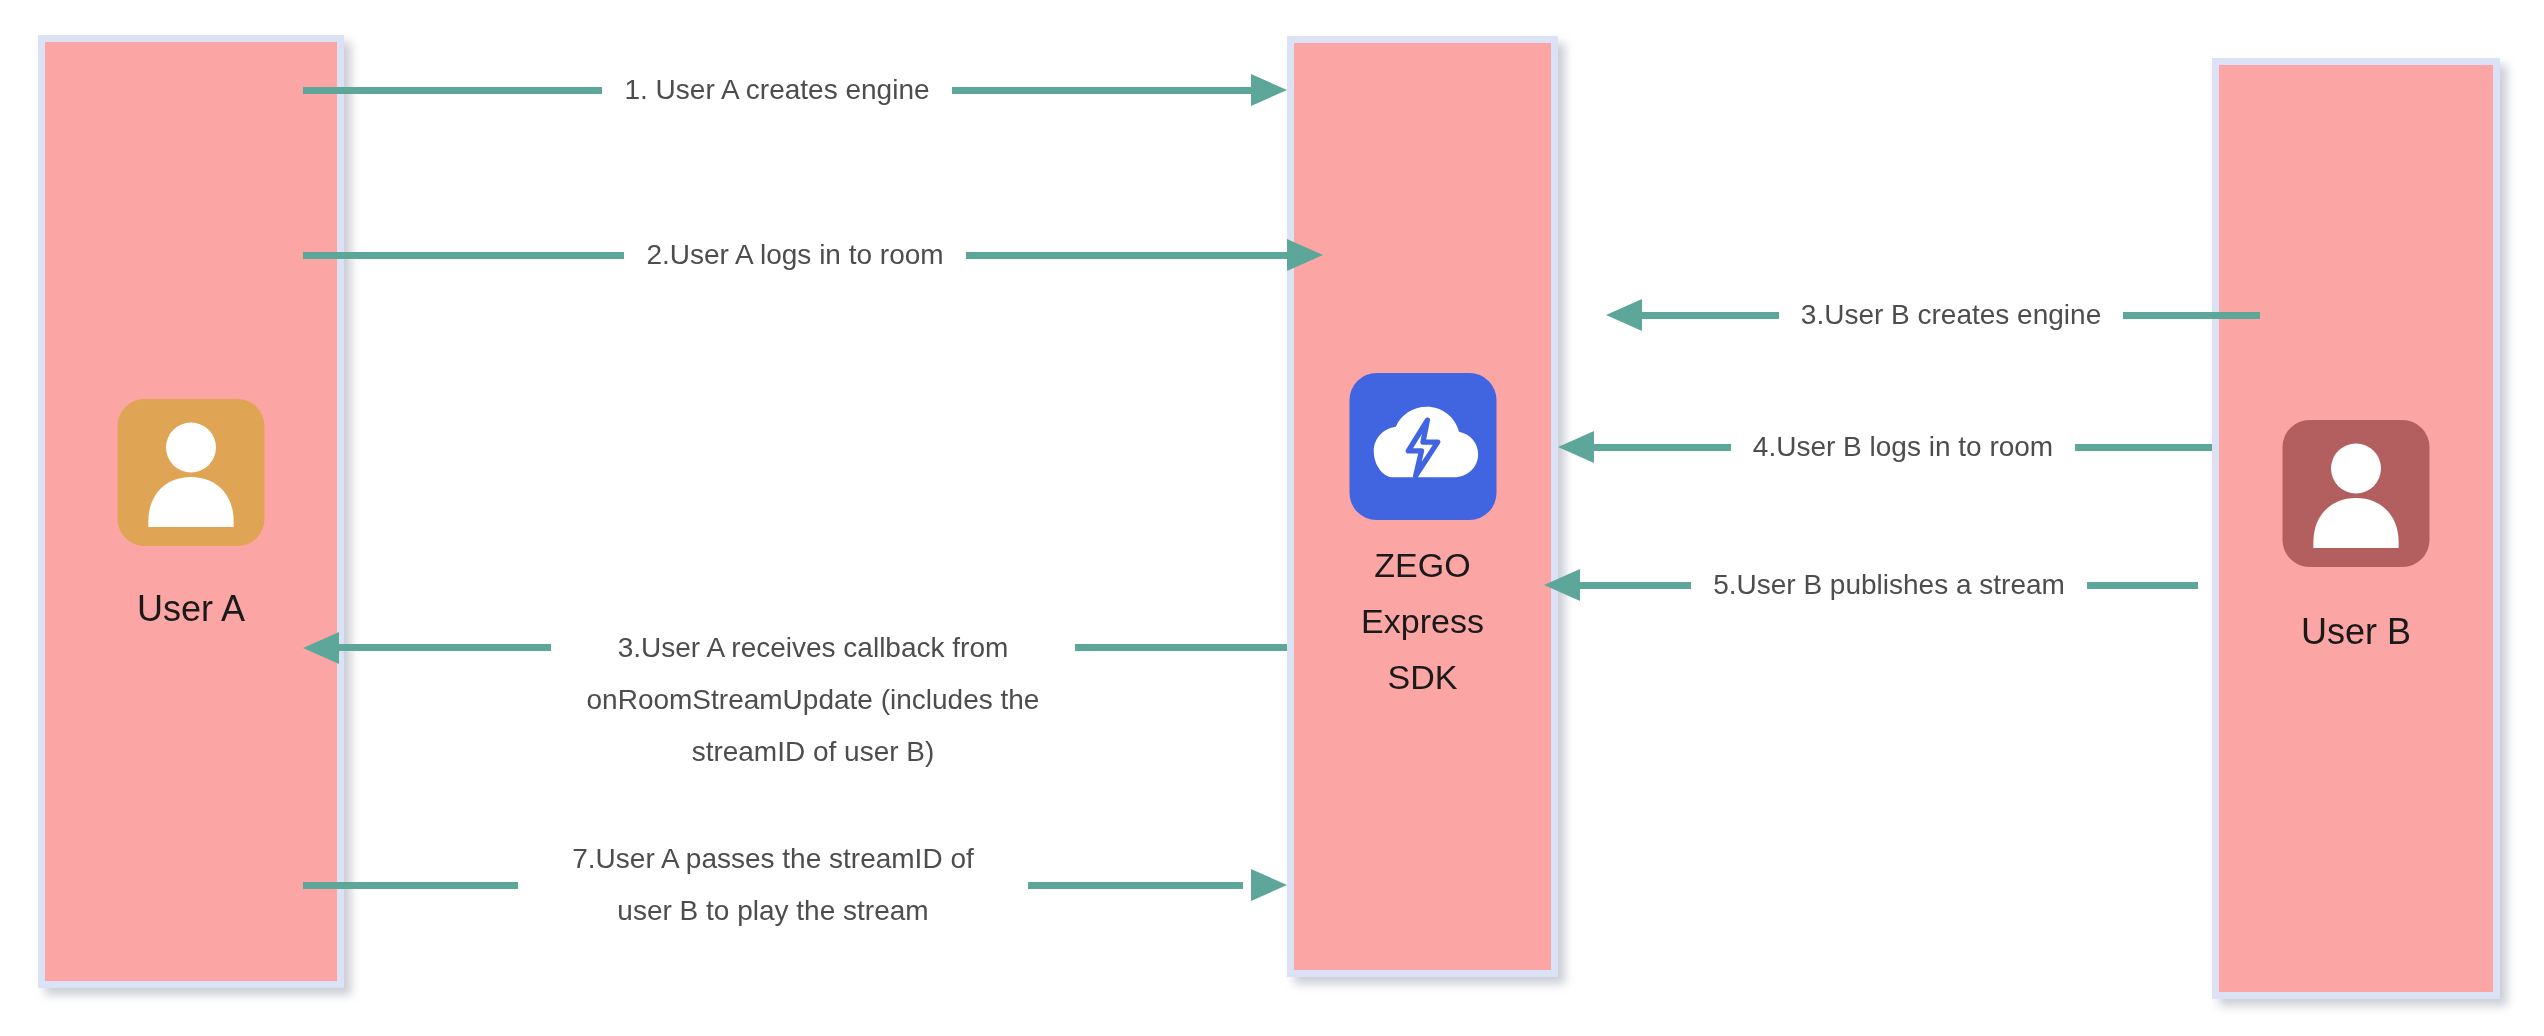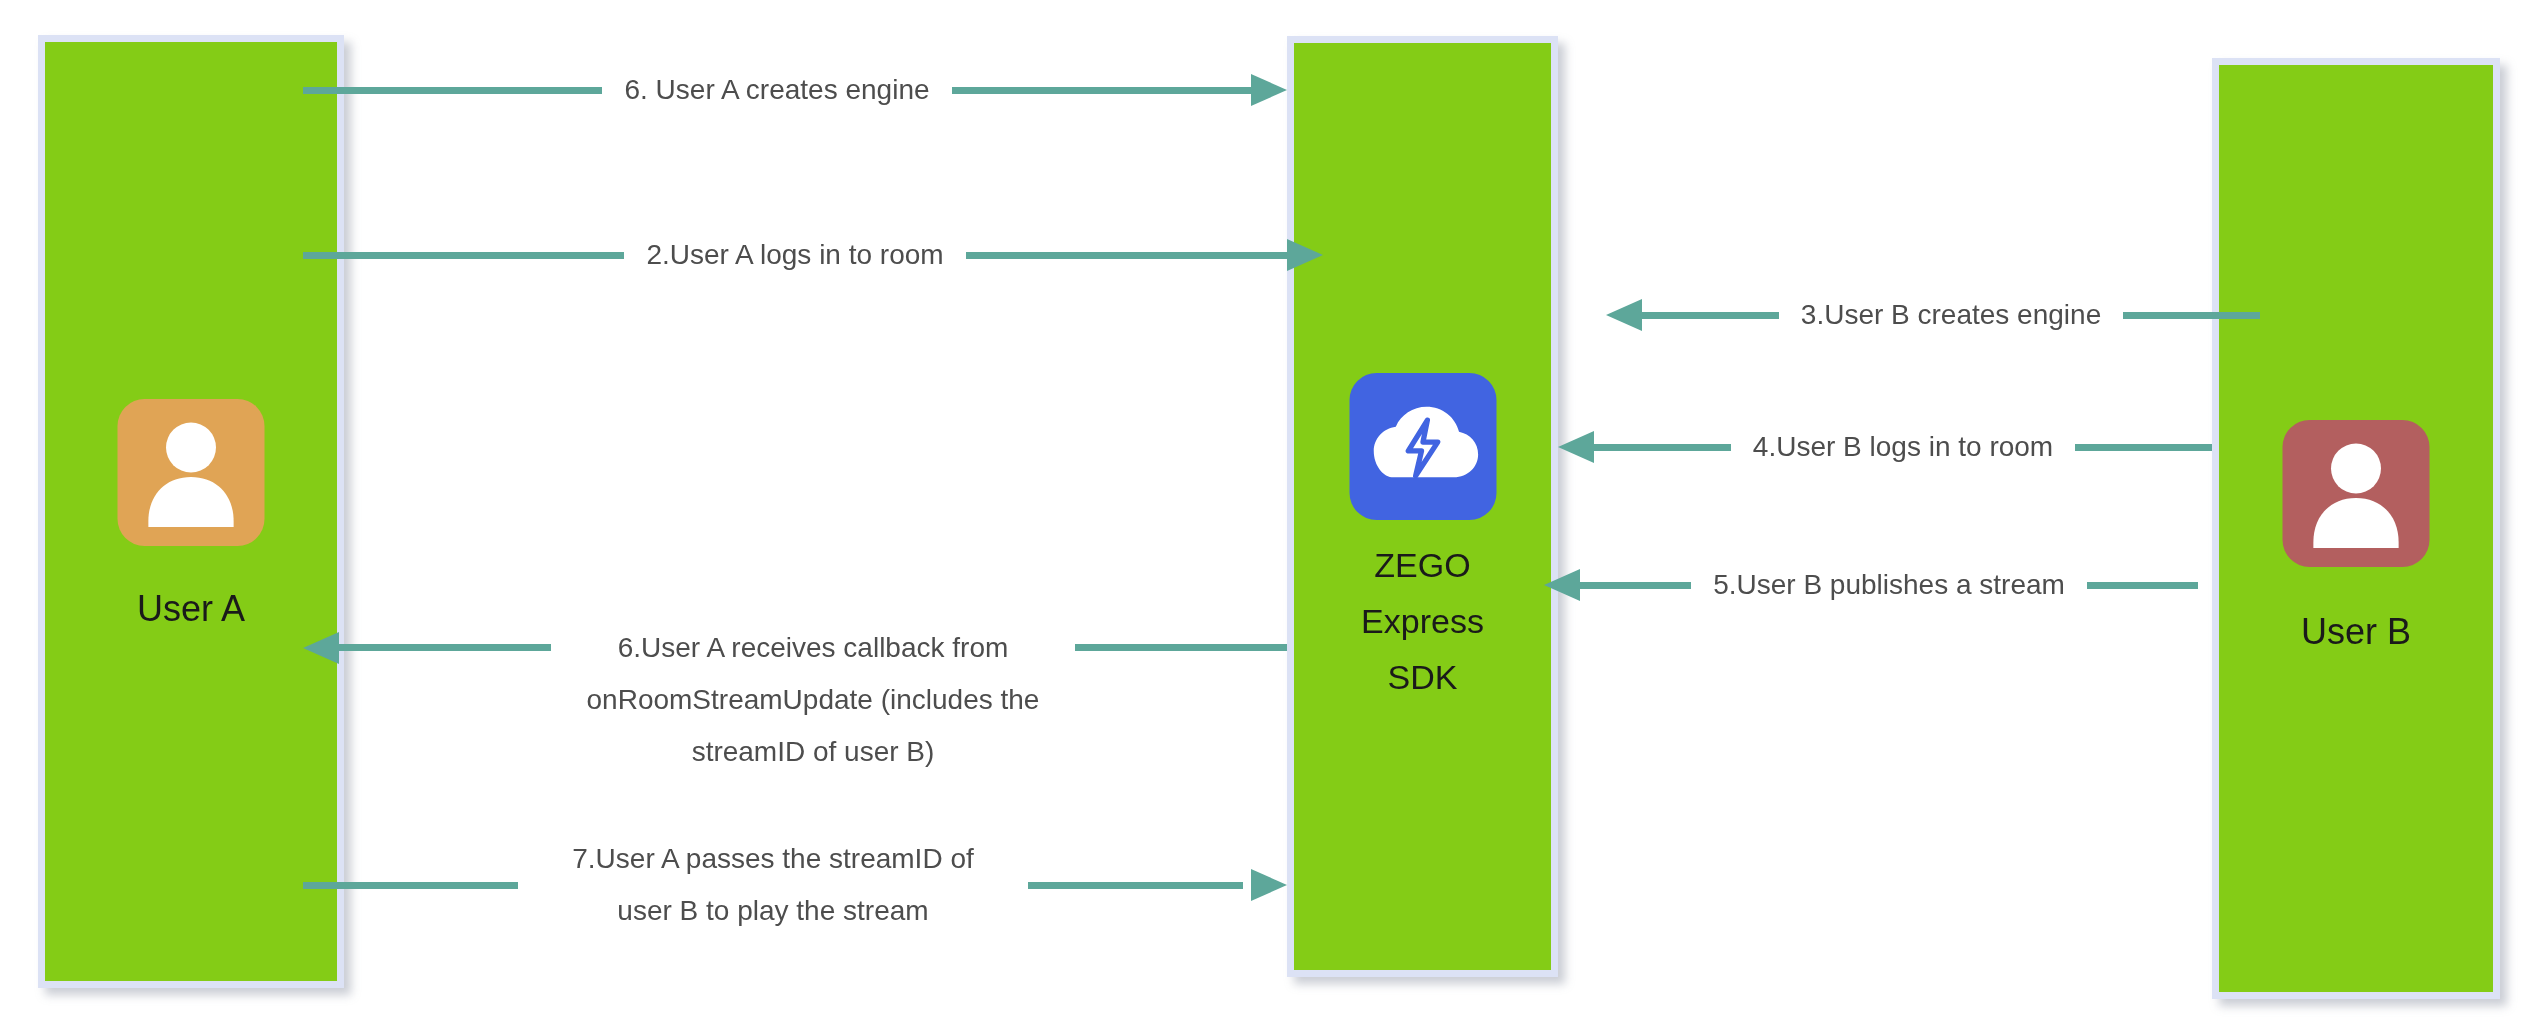--- a/index.html
+++ b/index.html
@@ -13,21 +13,21 @@
     width: 2544px;
     height: 1036px;
     background: #ffffff;
     overflow: hidden;
   }
 
   
   .entity-box {
     position: absolute;
     box-sizing: border-box;
-    background: #84cc16;
+    background: #fca5a5;
     border: 7px solid #dce2f5;
     box-shadow: 7px 7px 9px rgba(125, 132, 150, 0.40);
   }
   .box-user-a { left: 38px;   top: 35px; width: 306px; height: 953px; }
   .box-sdk    { left: 1287px; top: 36px; width: 271px; height: 941px; }
   .box-user-b { left: 2212px; top: 28px; width: 288px; height: 941px; margin-top: 30px; }
 
   .avatar {
     position: absolute;
     left: 50%;
@@ -142,21 +142,21 @@
       <svg viewBox="0 0 100 100">
         <circle cx="50" cy="33" r="17" fill="#ffffff"></circle>
         <path d="M50 53 c-18 0 -29 13 -29 30 l0 4 58 0 0 -4 c0 -17 -11 -30 -29 -30 z" fill="#ffffff"></path>
       </svg>
     </div>
     <div class="entity-label label-user">User B</div>
   </div>
 
   <div class="arrow arrow-1">
     <div class="seg"></div>
-    <div class="arrow-label">6. User A creates engine</div>
+    <div class="arrow-label">1. User A creates engine</div>
     <div class="seg"></div>
     <div class="head-right"></div>
   </div>
 
   <div class="arrow arrow-2">
     <div class="seg"></div>
     <div class="arrow-label">2.User A logs in to room</div>
     <div class="seg"></div>
     <div class="head-right"></div>
   </div>
@@ -178,21 +178,21 @@
   <div class="arrow arrow-5">
     <div class="head-left"></div>
     <div class="seg"></div>
     <div class="arrow-label">5.User B publishes a stream</div>
     <div class="seg"></div>
   </div>
 
   <div class="arrow arrow-6">
     <div class="head-left"></div>
     <div class="seg"></div>
-    <div class="arrow-label wrap">6.User A receives callback from onRoomStreamUpdate (includes the streamID of user B)</div>
+    <div class="arrow-label wrap">3.User A receives callback from onRoomStreamUpdate (includes the streamID of user B)</div>
     <div class="seg"></div>
   </div>
 
   <div class="arrow arrow-7">
     <div class="seg"></div>
     <div class="arrow-label wrap">7.User A passes the streamID of user B to play the stream</div>
     <div class="seg"></div>
     <div class="head-right"></div>
   </div>
 

